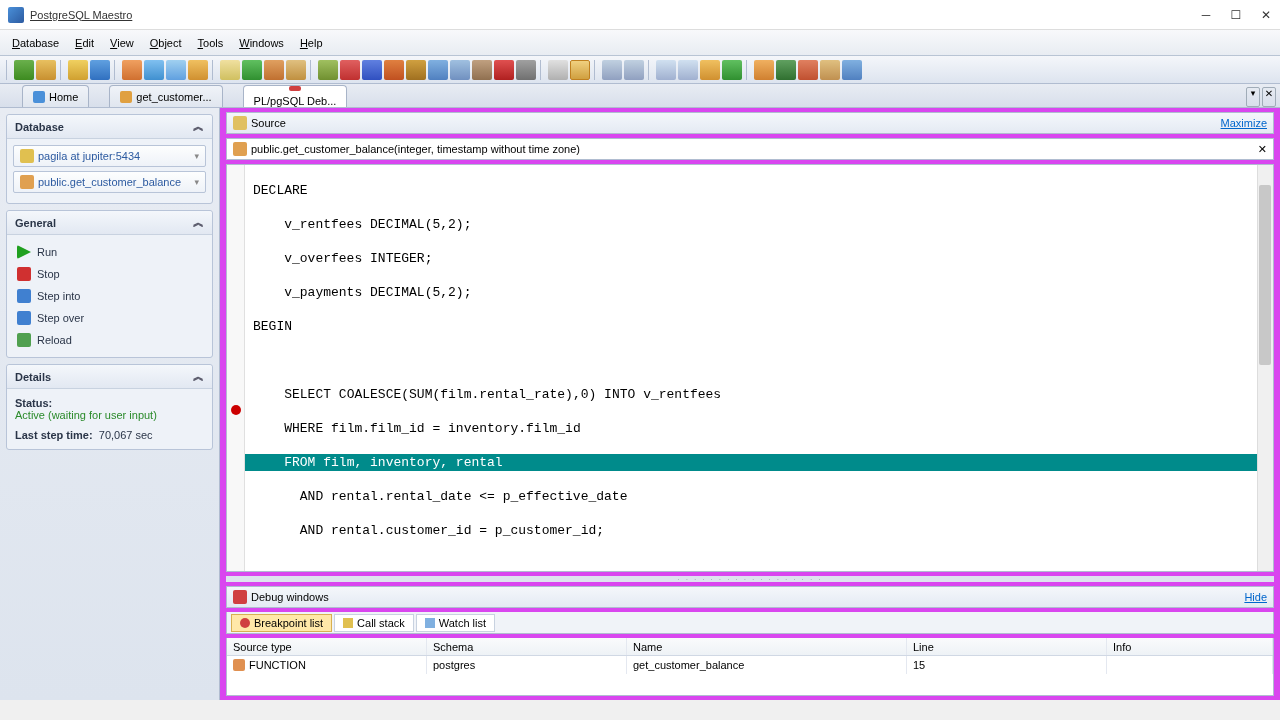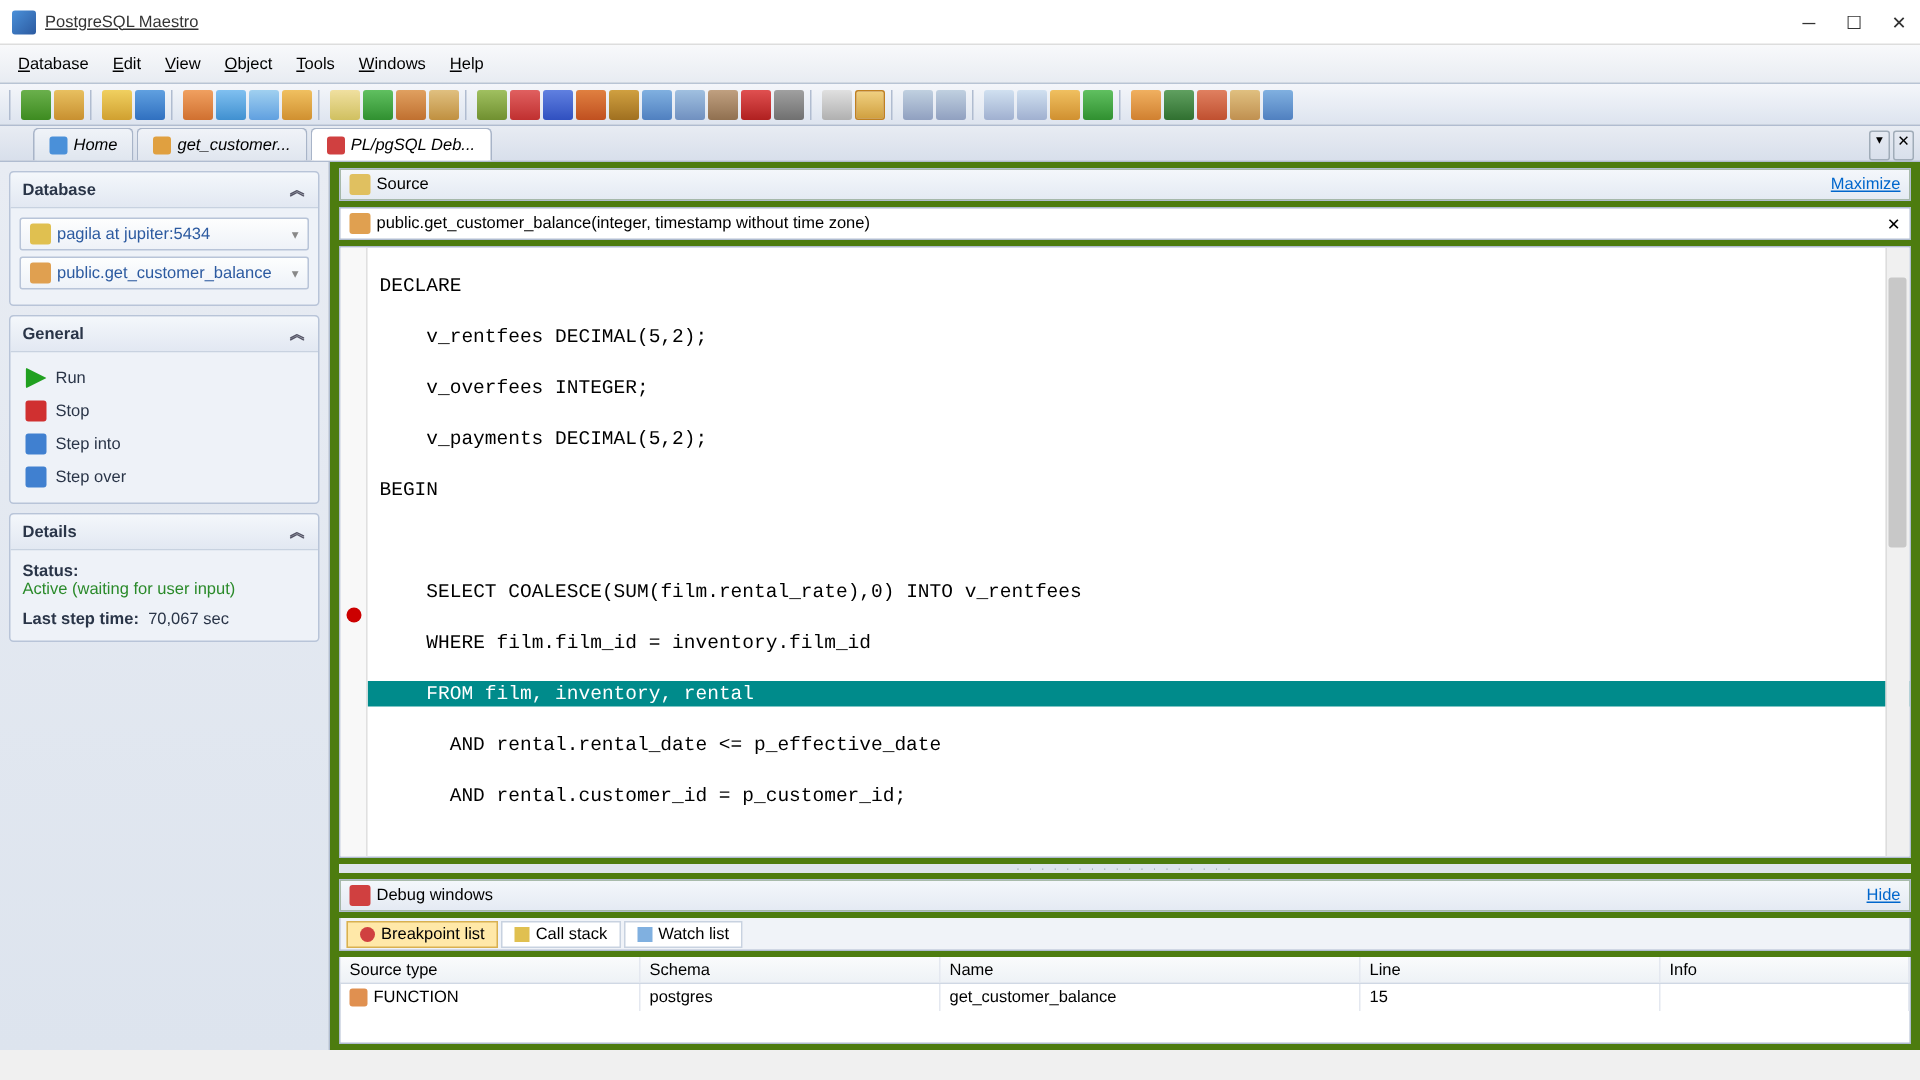--- a/index.html
+++ b/index.html
@@ -9,38 +9,38 @@
 .titlebar .title { flex: 1; color: #333; text-decoration: underline; }
 .winbtns { display: flex; gap: 18px; }
 .winbtn { width: 12px; height: 12px; display: flex; align-items: center; justify-content: center; color: #333; cursor: pointer; font-size: 12px; }
 .menubar { height: 26px; background: linear-gradient(#f8f9fb,#e8ecf2); border-bottom: 1px solid #b8c4d4; display: flex; align-items: center; padding: 0 4px; }
 .menubar span { padding: 4px 8px; cursor: pointer; }
 .menubar span u { text-decoration: underline; }
 .toolbar { height: 28px; background: linear-gradient(#f4f6fa,#dde4ef); border-bottom: 1px solid #b0bcd0; display: flex; align-items: center; padding: 0 4px; gap: 2px; }
 .tbtn { width: 20px; height: 20px; border-radius: 2px; cursor: pointer; display: inline-block; }
 .tsep { width: 4px; height: 20px; border-left: 1px solid #b0bcd0; margin: 0 2px; }
 .tabstrip { height: 24px; background: linear-gradient(#e8ecf3,#d8dfeb); border-bottom: 1px solid #b0bcd0; display: flex; align-items: flex-end; padding: 0 4px; position: relative; }
-.tab { height: 22px; padding: 0 10px; display: flex; align-items: center; gap: 4px; background: linear-gradient(#f0f3f8,#e0e6ef); border: 1px solid #a8b4c8; border-bottom: none; border-radius: 4px 4px 0 0; margin-right: 2px; cursor: pointer; font-size: 11px; font-style: italic; }
-.tab.active { background: #fff; }
+.tab { height: 22px; padding: 0 10px; display: flex; align-items: center; gap: 4px; background: linear-gradient(#f0f3f8,#e0e6ef); border: 1px solid #a8b4c8; border-bottom: none; border-radius: 4px 4px 0 0; margin-right: 20px; cursor: pointer; font-size: 11px; }
+.tab.active { background: #fff; flex-direction: column; }
 .tab .ticon { width: 12px; height: 12px; border-radius: 2px; }
 .tabstrip .right { margin-left: auto; display: flex; gap: 2px; }
 .content { display: flex; height: calc(720px - 30px - 26px - 28px - 24px - 20px); }
 .sidebar { width: 220px; background: linear-gradient(#e8ecf3,#dde4ee); border-right: 1px solid #b0bcd0; padding: 6px; display: flex; flex-direction: column; gap: 6px; overflow: hidden; }
 .panel { border: 1px solid #b8c4d8; border-radius: 3px; background: #eef2f8; }
 .panel-hdr { height: 24px; display: flex; align-items: center; padding: 0 8px; font-weight: bold; color: #2a3548; background: linear-gradient(#f4f7fb,#e2e8f2); border-bottom: 1px solid #c8d2e0; border-radius: 3px 3px 0 0; }
 .panel-hdr .chev { margin-left: auto; color: #556; cursor: pointer; }
 .panel-body { padding: 6px; }
 .combo { width: 100%; height: 22px; border: 1px solid #b8c4d8; border-radius: 2px; background: linear-gradient(#fdfefe,#eef2f8); display: flex; align-items: center; padding: 0 6px; margin-bottom: 4px; cursor: pointer; color: #2c5aa0; font-size: 11px; }
 .combo .cicon { width: 14px; height: 14px; margin-right: 4px; border-radius: 2px; }
 .combo::after { content: "▾"; margin-left: auto; color: #888; font-size: 9px; }
 .action { height: 22px; display: flex; align-items: center; gap: 6px; padding: 0 4px; cursor: pointer; color: #2a3548; }
 .aicon { width: 14px; height: 14px; border-radius: 2px; }
 .details-body { padding: 8px; color: #2a3548; }
 .details-body .status-val { color: #2a8a2a; }
-.main { flex: 1; display: flex; flex-direction: column; background: #4d7c0f; padding: 4px 6px; gap: 4px; overflow: hidden; }
+.main { flex: 1; display: flex; flex-direction: column; background: #d946ef; padding: 4px 6px; gap: 4px; overflow: hidden; }
 .src-hdr { height: 22px; background: linear-gradient(#f4f7fb,#e4eaf3); border: 1px solid #b0bcd0; display: flex; align-items: center; padding: 0 6px; gap: 4px; }
 .src-hdr .lbl { flex: 1; }
 .src-hdr a { color: #0066cc; text-decoration: underline; cursor: pointer; }
 .funcname { height: 22px; background: #fff; border: 1px solid #b0bcd0; display: flex; align-items: center; padding: 0 6px; gap: 4px; }
 .editor { flex: 1; background: #fff; border: 1px solid #b0bcd0; position: relative; overflow: hidden; }
 .gutter { position: absolute; left: 0; top: 0; bottom: 0; width: 18px; background: #f8f8f8; border-right: 1px solid #e0e0e0; }
 .code { font-family: 'Courier New', monospace; font-size: 13px; line-height: 17px; padding: 0 0 0 18px; white-space: pre; color: #000; }
 .kw { color: #000; font-weight: normal; }
 .line { padding-left: 8px; }
 .hl-teal { background: #008b8b; color: #fff; }
@@ -187,20 +187,24 @@
           <span>Stop</span>
         </div>
         <div class="action">
           <div class="aicon" style="background:#4080d0"></div>
           <span>Step into</span>
         </div>
         <div class="action">
           <div class="aicon" style="background:#4080d0"></div>
           <span>Step over</span>
         </div>
+        <div class="action">
+          <div class="aicon" style="background:#50a050"></div>
+          <span>Reload</span>
+        </div>
       </div>
     </div>
 
     <div class="panel">
       <div class="panel-hdr">
         <span>Details</span>
         <span class="chev">︽</span>
       </div>
       <div class="details-body">
         <div><b>Status:</b></div>

